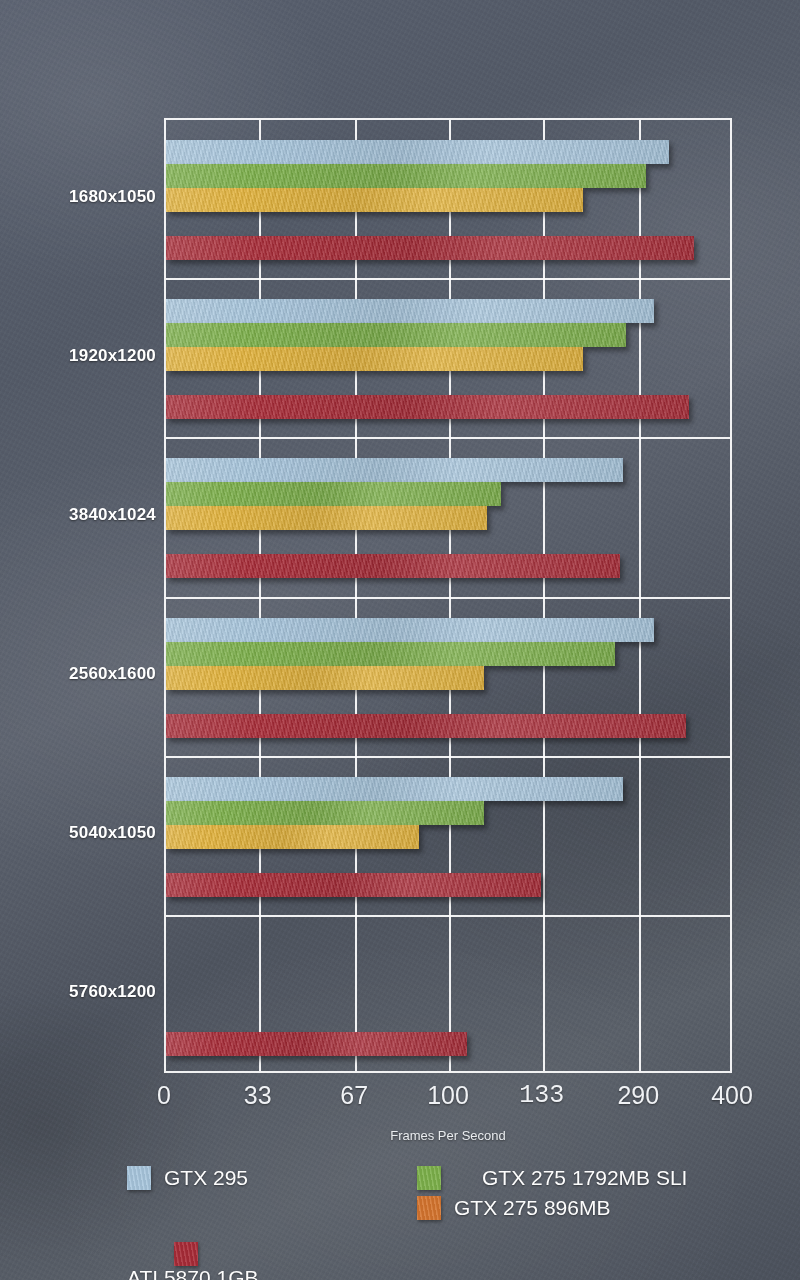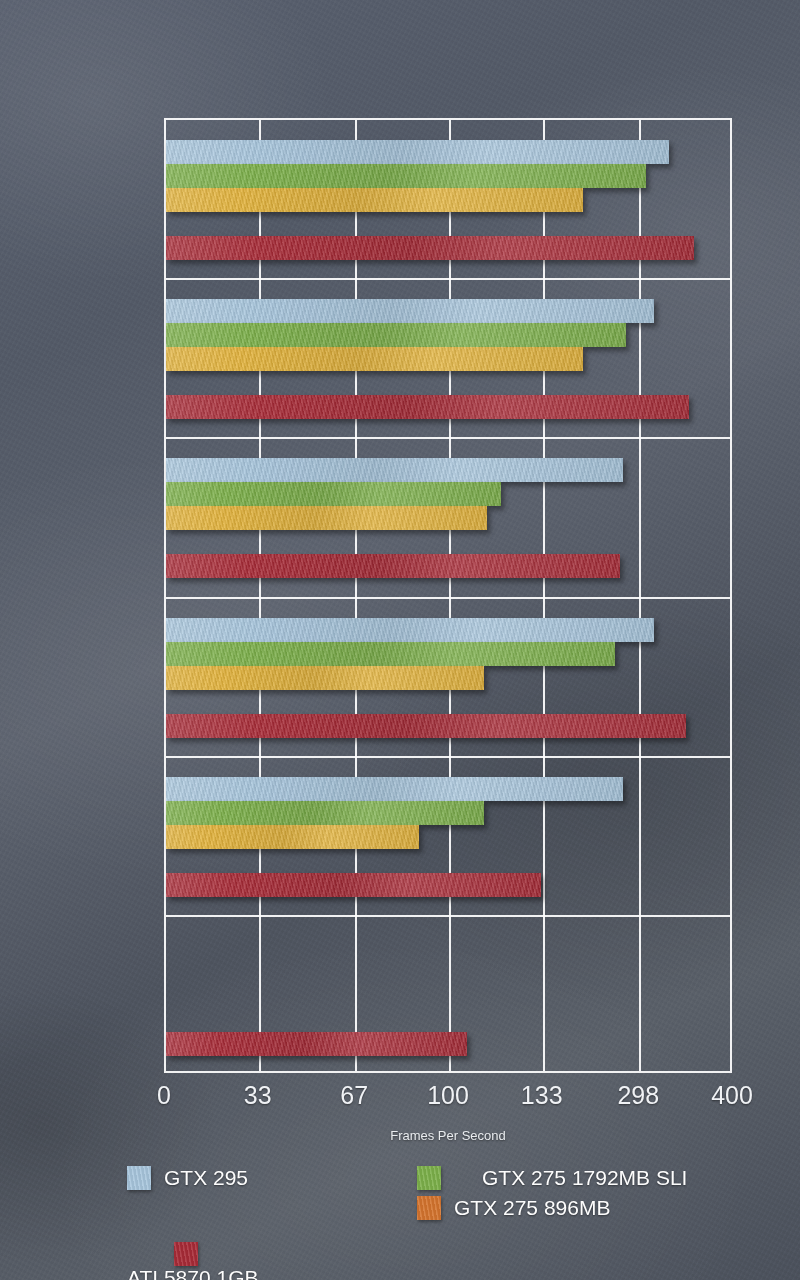--- a/index.html
+++ b/index.html
@@ -93,20 +93,28 @@
   .legtext{color:#fdfdfd;font-size:21px;white-space:nowrap;text-shadow:0 1px 2px rgba(0,0,0,.45);}
 </style>
 </head>
 <body>
 
 <div id="bg"></div>
 
 <div id="wrap">
 
 
+  <div id="ylabels">
+      <div class="catlabel" style="top: 68.5833px;">1680x1050</div>
+      <div class="catlabel" style="top: 227.75px;">1920x1200</div>
+      <div class="catlabel" style="top: 386.917px;">3840x1024</div>
+      <div class="catlabel" style="top: 546.083px;">2560x1600</div>
+      <div class="catlabel" style="top: 705.25px;">5040x1050</div>
+      <div class="catlabel" style="top: 864.417px;">5760x1200</div>
+    </div>
 
   <div id="plot">
       <div class="vgrid" style="left: 92.72px;"></div>
       <div class="vgrid" style="left: 189.28px;"></div>
       <div class="vgrid" style="left: 283px;"></div>
       <div class="vgrid" style="left: 376.72px;"></div>
       <div class="vgrid" style="left: 473.28px;"></div>
       <div class="group" style="top: 0px; height: 159.167px;">
         <div class="bar" title="GTX 295: 177" style="top: 20px; width: 502.68px; background: rgb(168, 198, 221);"></div>
         <div class="bar" title="GTX 275 1792MB SLI: 169" style="top: 44px; width: 479.96px; background: rgb(124, 176, 74);"></div>
@@ -145,22 +153,22 @@
       <div class="group" style="top: 795.833px; height: 159.167px;">
         <div class="bar" title="ATI 5870 1GB: 106" style="top: 116px; width: 301.04px; background: rgb(168, 43, 55);"></div>
       </div>
     </div>
 
   <div id="xticks">
       <div class="xtick" style="left: 164px;">0</div>
       <div class="xtick" style="left: 257.72px;">33</div>
       <div class="xtick" style="left: 354.28px;">67</div>
       <div class="xtick" style="left: 448px;">100</div>
-      <div class="xtick" style="left: 541.72px;">133</div>
-      <div class="xtick" style="left: 638.28px;">298</div>
+      <div class="xtick" style="left: 541.72px; font-family: Liberation Mono, monospace;">133</div>
+      <div class="xtick" style="left: 638.28px;">290</div>
       <div class="xtick" style="left: 732px;">400</div>
     </div>
 
   <div id="xaxislabel">Frames Per Second</div>
 
   <div id="legend">
       <div class="legrow" style="left: 0px; top: 0px;">
         <span class="swatch" style="background: rgb(168, 198, 221);"></span>
         <span class="legtext">GTX 295</span>
       </div>

